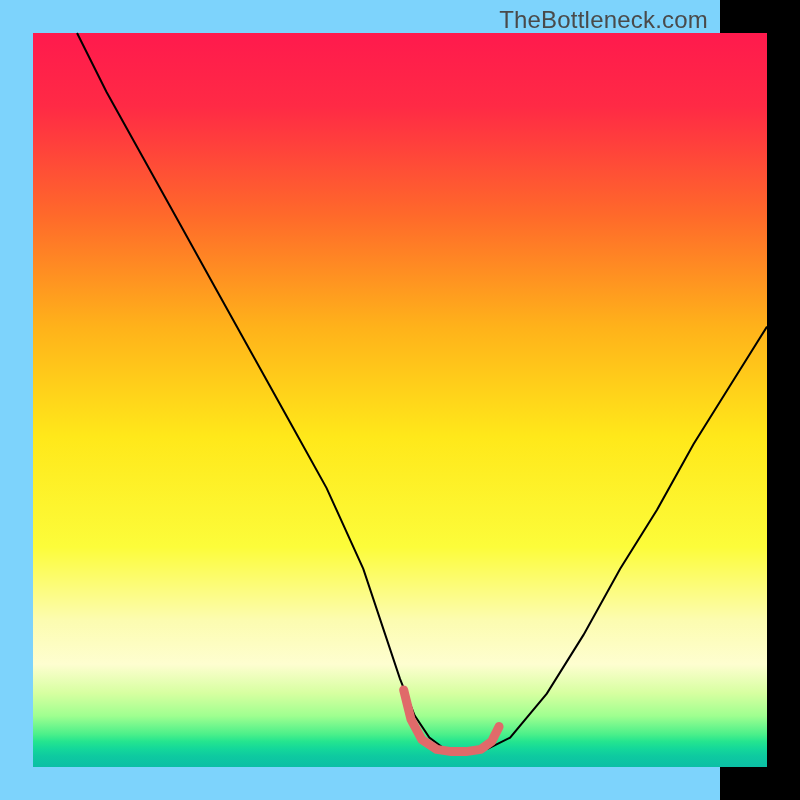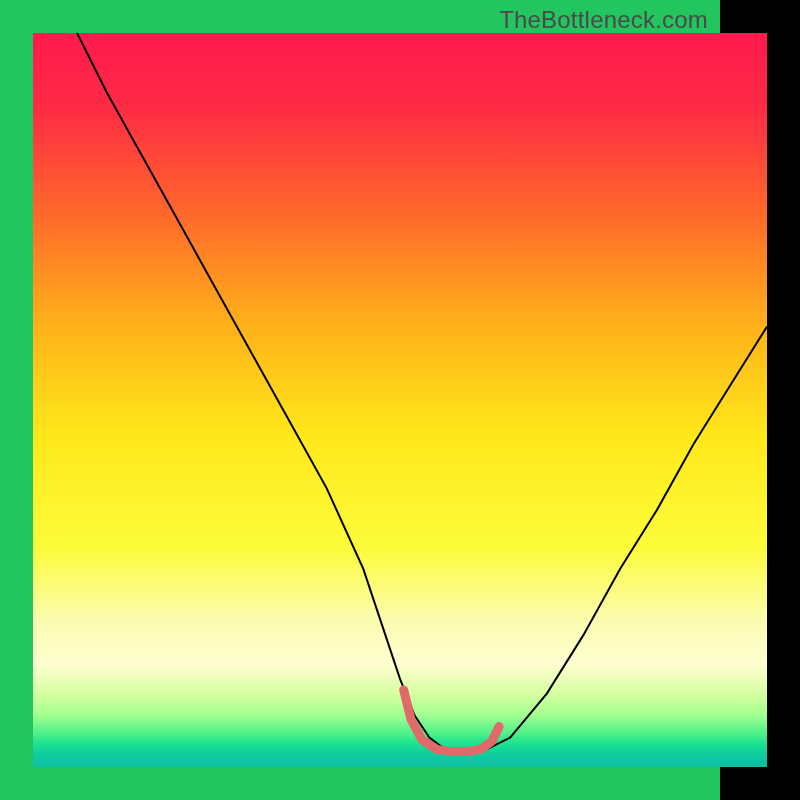--- a/index.html
+++ b/index.html
@@ -8,21 +8,21 @@
     width: 800px;
     height: 800px;
     background: #000;
     overflow: hidden;
     font-family: Arial, Helvetica, sans-serif;
   }
   .frame {
     position: relative;
     width: 720px;
     height: 800px;
-    background: #22c55e;
+    background: #7dd3fc;
   }
   .watermark {
     position: absolute;
     top: 6px;
     right: 12px;
     color: #4a4a4a;
     font-size: 24px;
     font-weight: 500;
     letter-spacing: 0.2px;
     z-index: 10;

